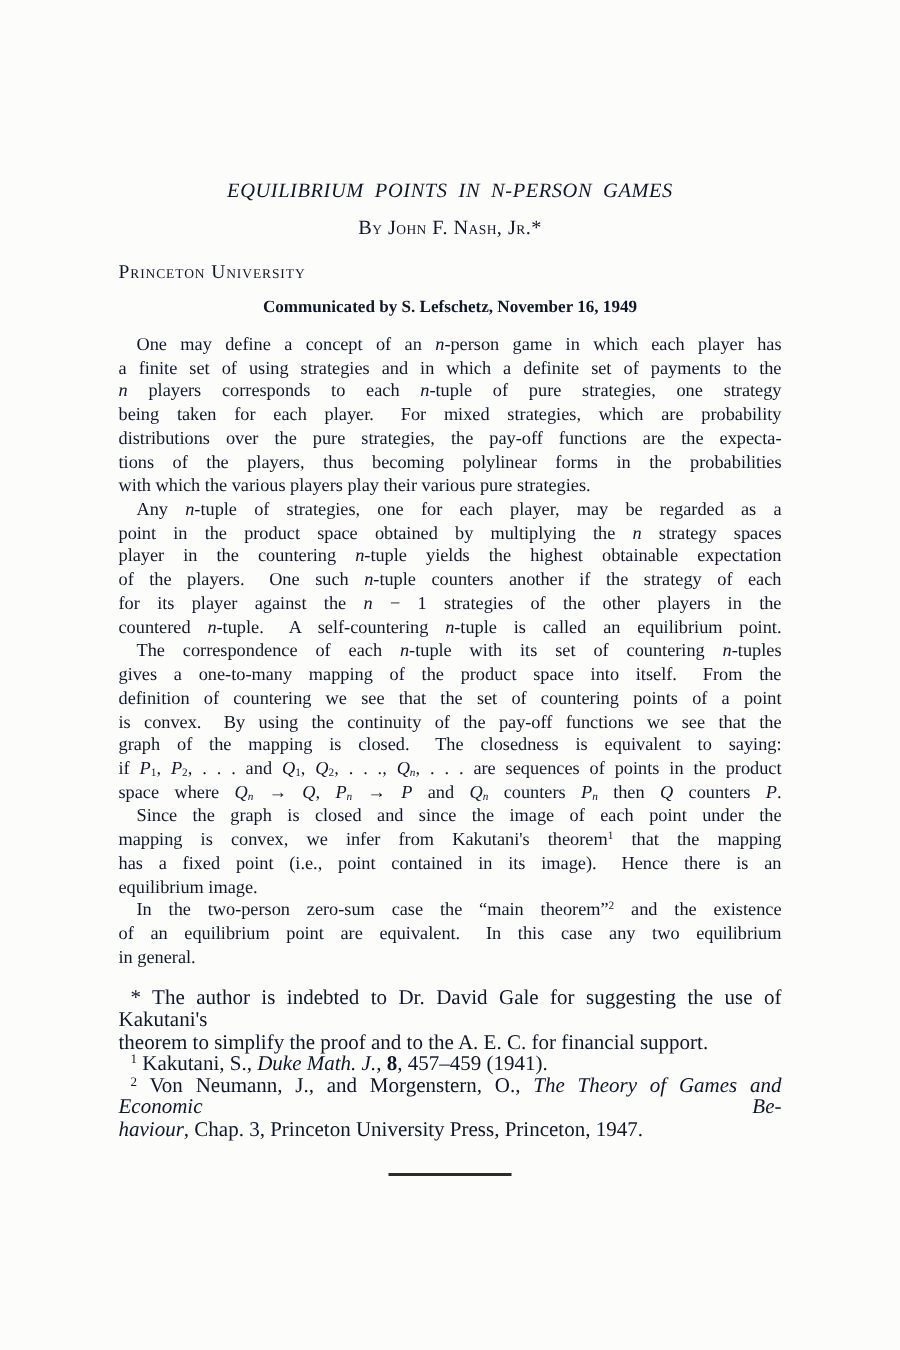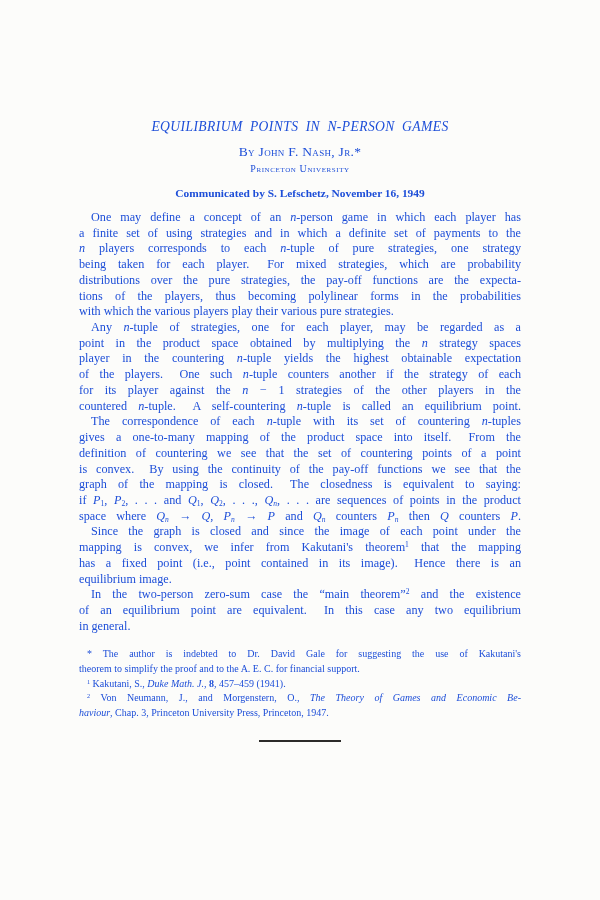--- a/index.html
+++ b/index.html
@@ -2,21 +2,21 @@
 <html><head>
 <meta charset="utf-8">
 <style>
   html,body { margin:0; padding:0; }
   .page {
     position: relative;
     width: 600px;
     height: 900px;
     background: #fcfcfa;
     font-family: "Liberation Serif", "DejaVu Serif", serif;
-    color: #1d4ed8;
+    color: #0f172a;
     overflow: hidden;
   }
   .content {
     position: absolute;
     left: 79px;
     top: 118px;
     width: 442px;
   }
   .title {
     text-align: center;
@@ -29,45 +29,45 @@
   }
   .byline {
     text-align: center;
     font-variant: small-caps;
     font-size: 13.5px;
     letter-spacing: 0.3px;
     line-height: 15px;
     margin-top: 9px;
   }
   .affiliation {
-    text-align: center;
+    text-align: left;
     font-variant: small-caps;
-    font-size: 10px;
+    font-size: 13px;
     letter-spacing: 0.6px;
     line-height: 12px;
-    margin-top: 4px;
+    margin-top: 16px;
   }
   .communicated {
     text-align: center;
     font-size: 11.4px;
     line-height: 14px;
     margin-top: 11px;
     font-weight: bold;
   }
   .bodytext {
     margin-top: 10px;
     font-size: 12.2px;
     line-height: 15.72px;
   }
   .line { text-align: left; }
   .line.j { text-align: justify; text-align-last: justify; }
   .line.ind { text-indent: 12px; }
   .footnotes {
     margin-top: 13px;
-    font-size: 10px;
+    font-size: 14px;
     line-height: 14.6px;
   }
   .footnotes .line.ind { text-indent: 8px; }
   .i { font-style: italic; text-align: right; }
   .b { font-weight: 600; }
   .sub { font-size: 0.62em; vertical-align: -0.22em; line-height: 0; }
   .sup { font-size: 0.62em; vertical-align: 0.5em; line-height: 0; }
   .i.sub { font-style: italic; }
   .end-rule {
     width: 82px;

